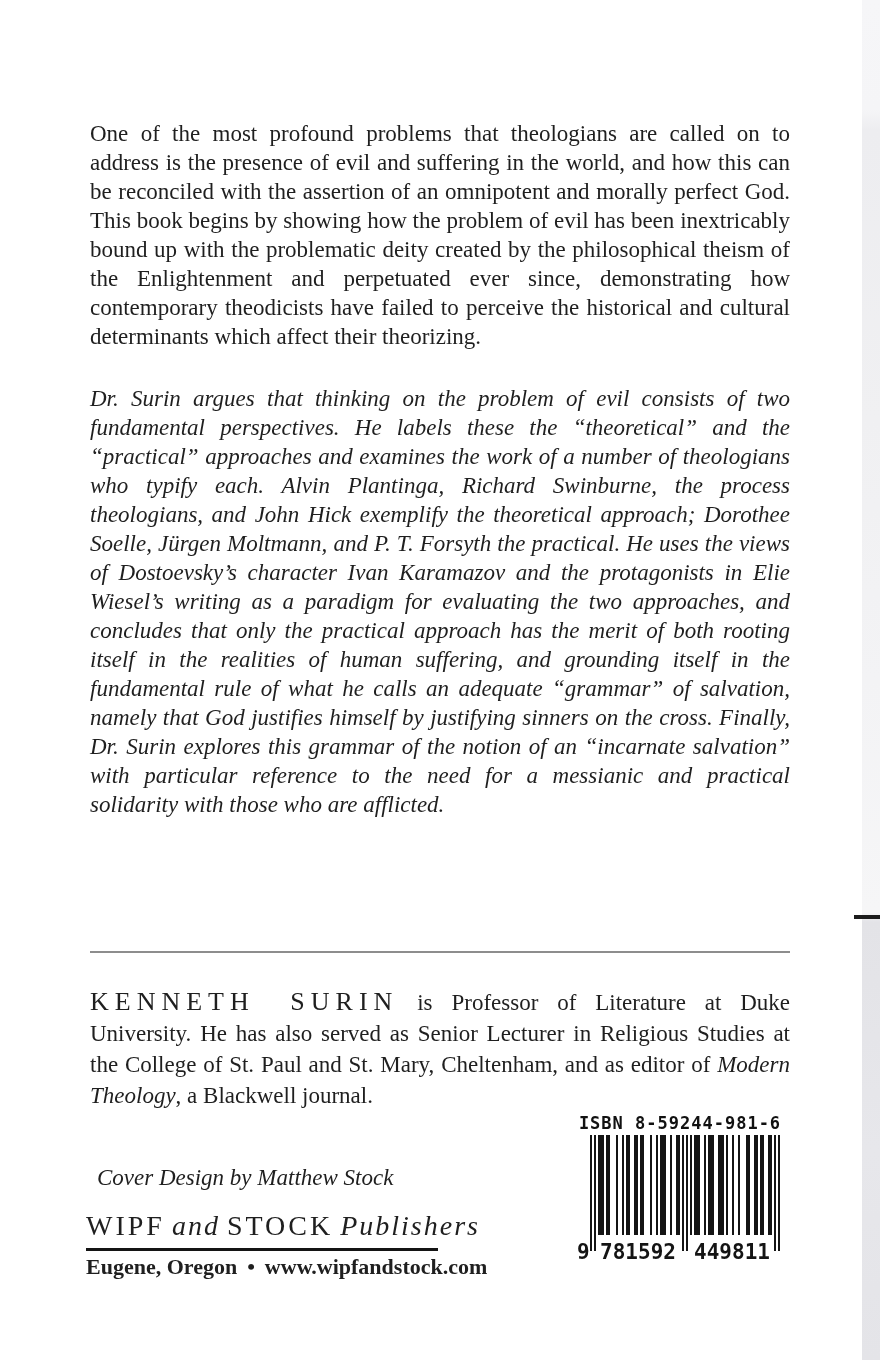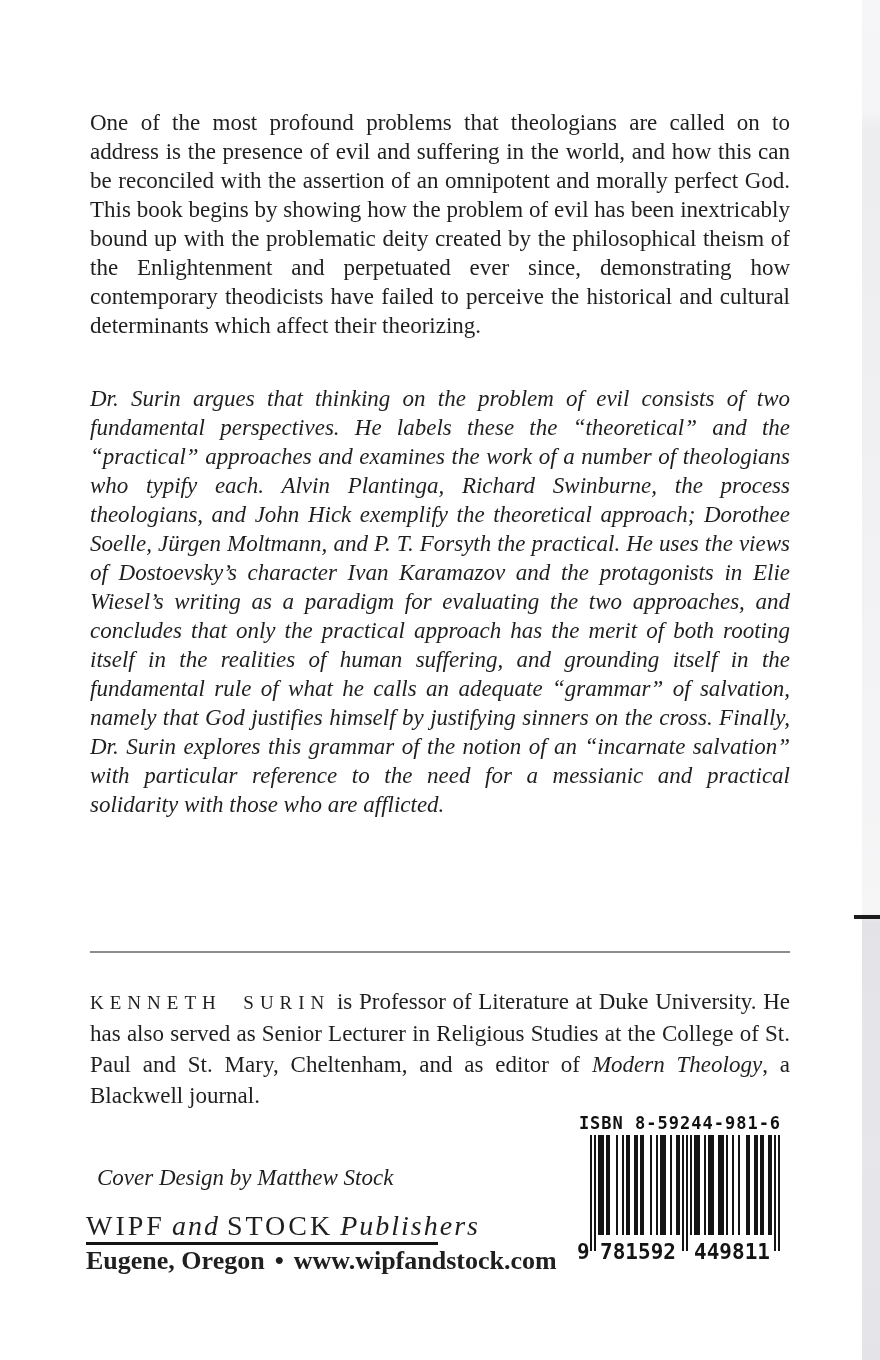--- a/index.html
+++ b/index.html
@@ -11,54 +11,54 @@
     color:#1f1f1f;
     overflow:hidden;
   }
   .body-text{
     position:absolute;left:90px;width:700px;
     font-size:23px;line-height:29px;
     text-align:justify;
     margin:0;
     color:#1f1f1f;
   }
-  #para1{top:108px;}
+  #para1{top:119px;}
   #para2{top:384px;font-style:italic;}
   #para3{top:844px;}
   #divider{
     position:absolute;left:90px;top:951px;width:700px;height:2px;
     background:#8d8d8d;border:none;margin:0;
   }
   #bio{
     position:absolute;left:90px;top:986px;width:700px;
     font-size:23px;line-height:31px;text-align:justify;margin:0;
   }
   #bio .author-name{
-    font-size:19px;
+    font-size:26px;
     letter-spacing:6px;
     word-spacing:10px;
   }
   #cover-credit{
     position:absolute;left:90px;top:1158px;
     font-size:23px;font-style:italic;margin:7px;
   }
   #publisher-block{
     position:absolute;left:86px;top:1210px;width:352px;
   }
   #publisher-name{
     font-size:28px;line-height:32px;
     border-bottom:3px solid #141414;
-    padding-bottom:0;margin:0;
+    padding-bottom:6px;margin:0;
     white-space:nowrap;
     display:block;width:100%;
   }
   #publisher-name .caps{letter-spacing:3px;}
   #publisher-name .ital{font-style:italic;letter-spacing:2px;}
   #publisher-address{
-    font-size:26px;line-height:28px;font-weight:bold;
+    font-size:22px;line-height:28px;font-weight:bold;
     margin:2px 0 0 0;white-space:nowrap;
   }
   #publisher-address .bullet{margin:0 10px;}
   #isbn-block{
     position:absolute;left:577px;top:1112px;width:206px;
     text-align:center;
   }
   #isbn-label{
     font-family:"DejaVu Sans Mono", monospace;
     font-weight:bold;font-size:17px;letter-spacing:1px;

